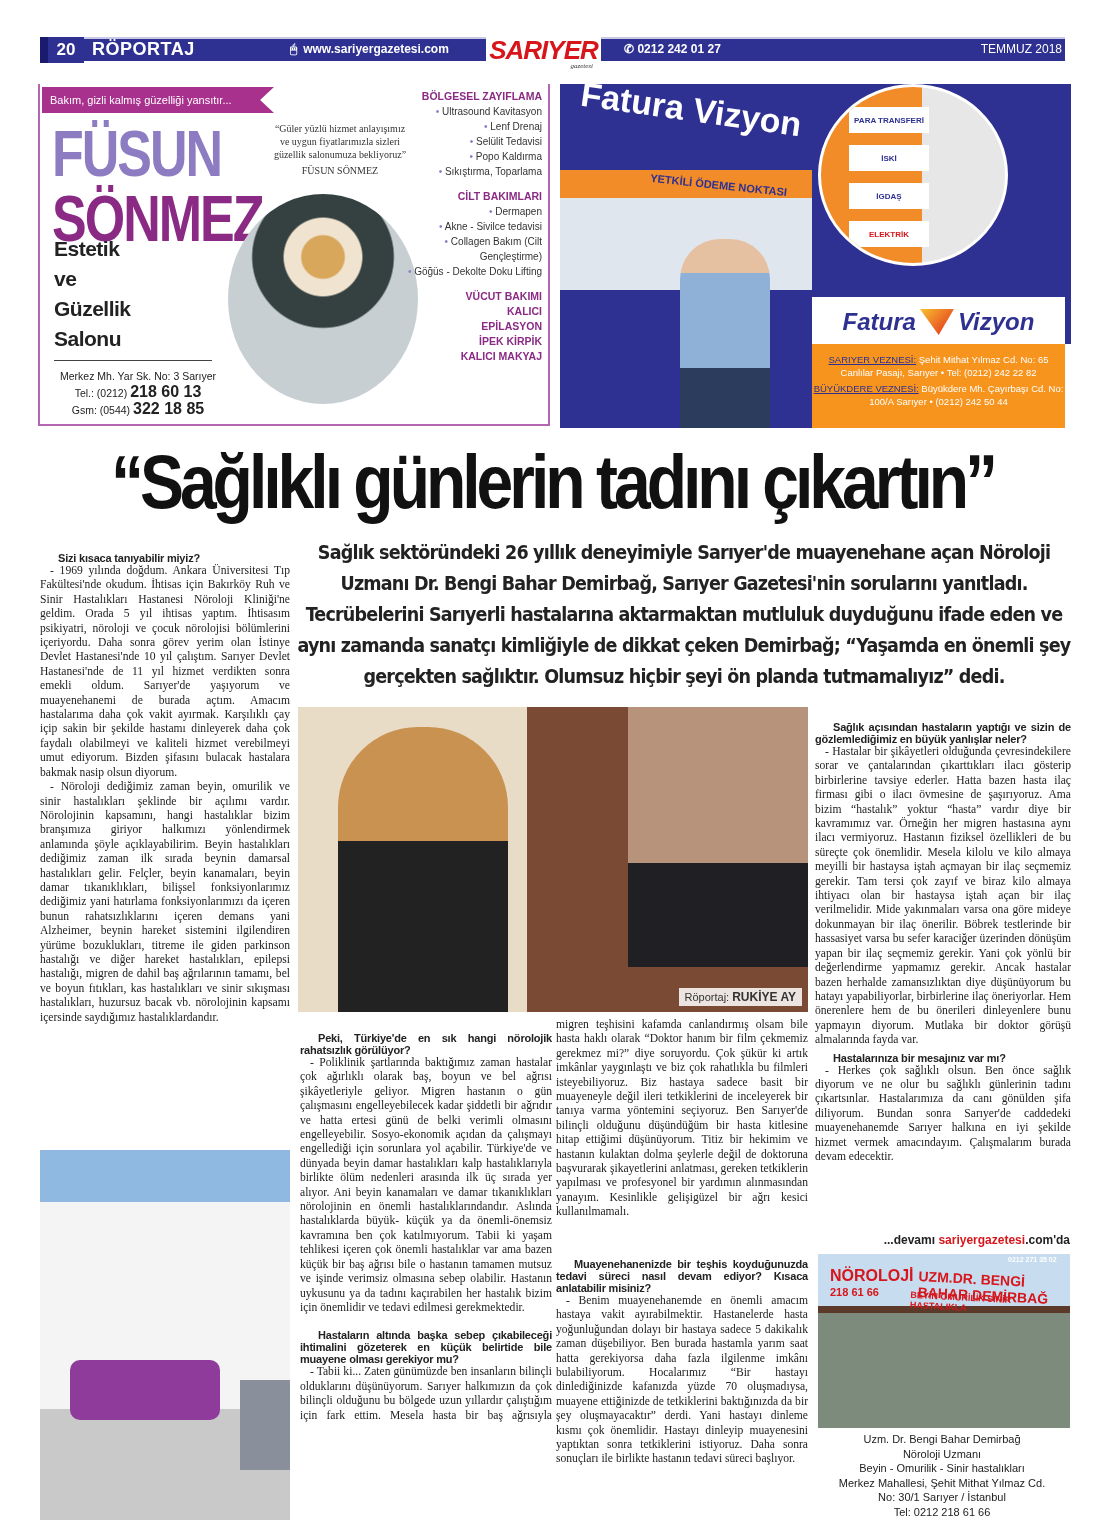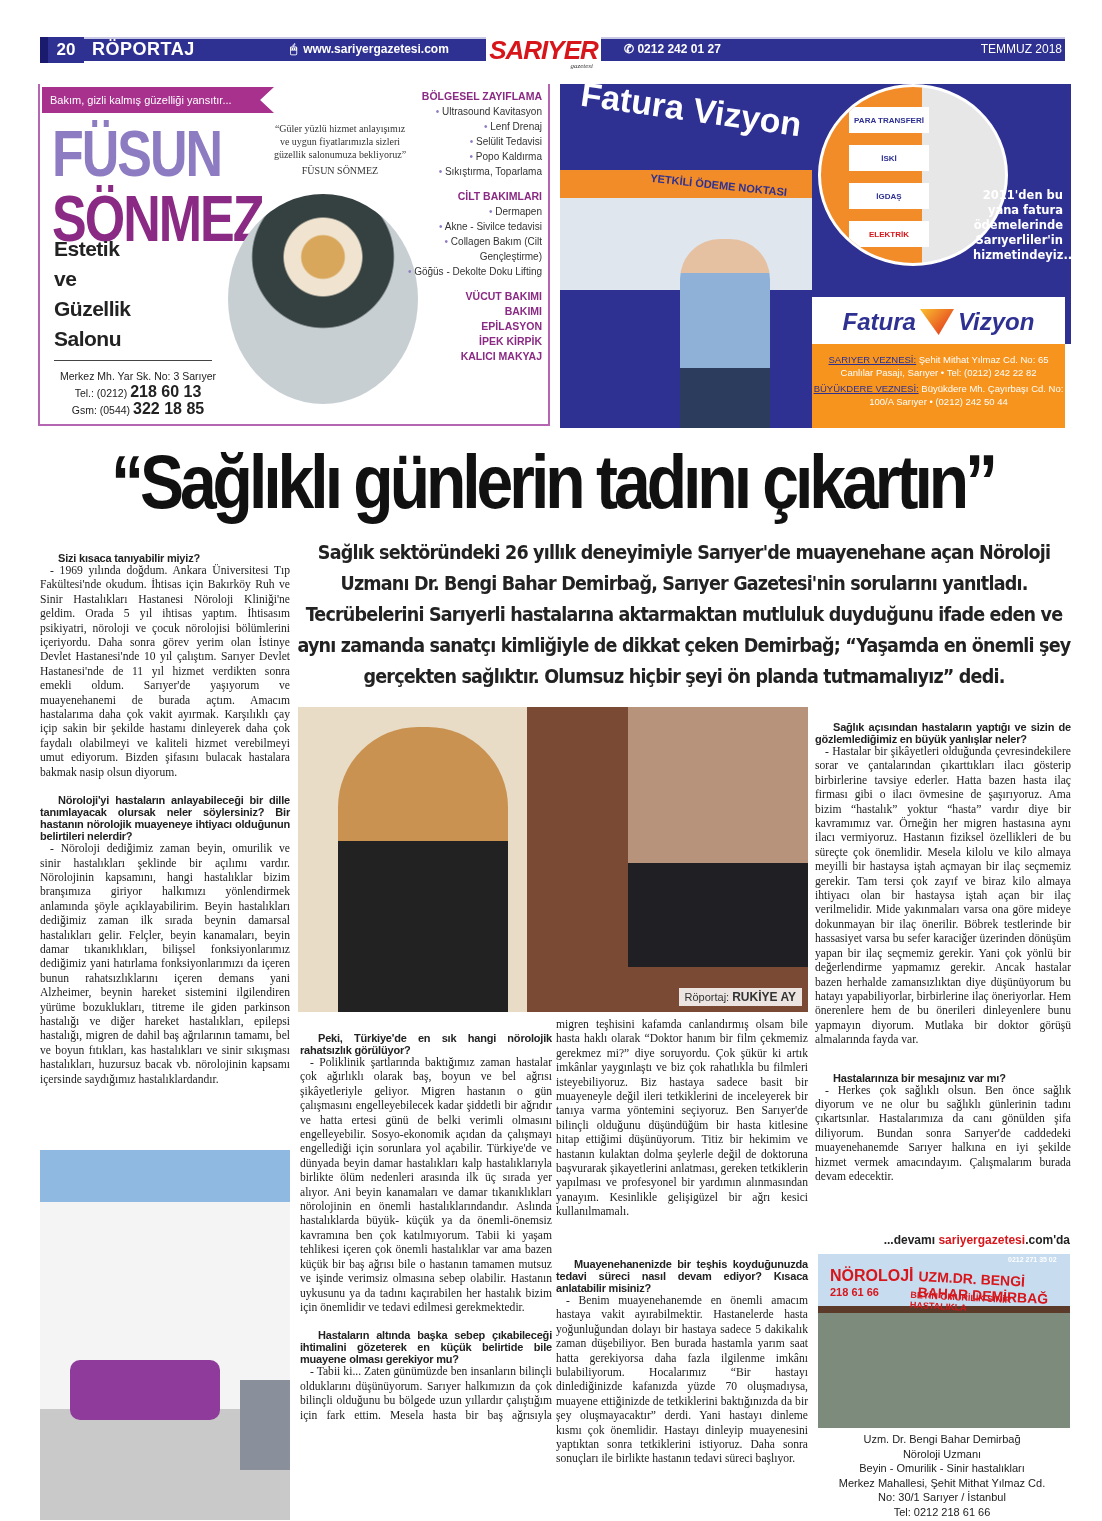--- a/index.html
+++ b/index.html
@@ -117,59 +117,57 @@
     <div><span class="dot">• </span><span>Popo Kaldırma</span></div>
     <div><span class="dot">• </span><span>Sıkıştırma, Toparlama</span></div>
     <div class="gap"></div>
     <div class="h">CİLT BAKIMLARI</div>
     <div><span class="dot">• </span><span>Dermapen</span></div>
     <div><span class="dot">• </span><span>Akne - Sivilce tedavisi</span></div>
     <div><span class="dot">• </span><span>Collagen Bakım (Cilt Gençleştirme)</span></div>
     <div><span class="dot">• </span><span>Göğüs - Dekolte Doku Lifting</span></div>
     <div class="gap"></div>
     <div class="h">VÜCUT BAKIMI</div>
-    <div class="h">BAKIMI</div>
+    <div class="h">KALICI</div>
     <div class="h">EPİLASYON</div>
     <div class="h">İPEK KİRPİK</div>
     <div class="h">KALICI MAKYAJ</div>
   </div>
 </div>
 
 <div id="ad2photo" class="abs">
   <div class="sign">Fatura Vizyon</div>
   <div class="yet">YETKİLİ ÖDEME NOKTASI</div>
   <div class="man"></div>
 </div>
 <div id="ad2right" class="abs">
   <div class="circle">
     <div class="lbl" style="top:20px">PARA TRANSFERİ</div>
     <div class="lbl" style="top:58px">İSKİ</div>
     <div class="lbl" style="top:96px">İGDAŞ</div>
     <div class="lbl" style="top:134px;color:#d7161b">ELEKTRİK</div>
   </div>
-  <div class="slogan">2011'den bu yana fatura ödemelerinde Sarıyerliler'in hizmetindeyiz..</div>
 </div>
 <div id="fvlogo" class="abs">
   <span>Fatura</span>
   <div class="mark"></div>
   <span>Vizyon</span>
 </div>
 <div id="ad2addr" class="abs">
   <div><u>SARIYER VEZNESİ:</u> <span>Şehit Mithat Yılmaz Cd. No: 65 Canlılar Pasajı, Sarıyer • Tel: (0212) 242 22 82</span></div>
   <div style="margin-top:3px"><u>BÜYÜKDERE VEZNESİ:</u> <span>Büyükdere Mh. Çayırbaşı Cd. No: 100/A Sarıyer • (0212) 242 50 44</span></div>
 </div>
 
 <div id="headline" class="abs">“Sağlıklı günlerin tadını çıkartın”</div>
 
 <div id="lead" class="abs">Sağlık sektöründeki 26 yıllık deneyimiyle Sarıyer'de muayenehane açan Nöroloji Uzmanı Dr. Bengi Bahar Demirbağ, Sarıyer Gazetesi'nin sorularını yanıtladı. Tecrübelerini Sarıyerli hastalarına aktarmaktan mutluluk duyduğunu ifade eden ve aynı zamanda sanatçı kimliğiyle de dikkat çeken Demirbağ; “Yaşamda en önemli şey gerçekten sağlıktır. Olumsuz hiçbir şeyi ön planda tutmamalıyız” dedi.</div>
 
 <div class="col" style="left:40px;top:534px;width:250px">
   <div class="q">Sizi kısaca tanıyabilir miyiz?</div>
   <p>- 1969 yılında doğdum. Ankara Üniversitesi Tıp Fakültesi'nde okudum. İhtisas için Bakırköy Ruh ve Sinir Hastalıkları Hastanesi Nöroloji Kliniği'ne geldim. Orada 5 yıl ihtisas yaptım. İhtisasım psikiyatri, nöroloji ve çocuk nörolojisi bölümlerini içeriyordu. Daha sonra görev yerim olan İstinye Devlet Hastanesi'nde 10 yıl çalıştım. Sarıyer Devlet Hastanesi'nde de 11 yıl hizmet verdikten sonra emekli oldum. Sarıyer'de yaşıyorum ve muayenehanemi de burada açtım. Amacım hastalarıma daha çok vakit ayırmak. Karşılıklı çay içip sakin bir şekilde hastamı dinleyerek daha çok faydalı olabilmeyi ve kaliteli hizmet verebilmeyi umut ediyorum.  Bizden şifasını bulacak hastalara bakmak nasip olsun diyorum.</p>
-  <div class="q" style="margin-top:14px">Nöroloji'yi hastaların anlayabileceği bir dille tanımlayacak olursak neler söylersiniz? Bir hastanın nörolojik muayeneye ihtiyacı olduğunun belirtileri nelerdir?</div>
   <p>- Nöroloji dediğimiz zaman beyin, omurilik ve sinir hastalıkları şeklinde bir açılımı vardır. Nörolojinin kapsamını, hangi hastalıklar bizim branşımıza giriyor halkımızı yönlendirmek anlamında şöyle açıklayabilirim. Beyin hastalıkları dediğimiz zaman ilk sırada beynin damarsal hastalıkları gelir. Felçler, beyin kanamaları, beyin damar tıkanıklıkları, bilişsel fonksiyonlarımız dediğimiz yani hatırlama fonksiyonlarımızı da içeren bunun rahatsızlıklarını içeren demans yani Alzheimer, beynin hareket sistemini ilgilendiren yürüme bozuklukları, titreme ile giden parkinson hastalığı ve diğer hareket hastalıkları, epilepsi hastalığı, migren de dahil baş ağrılarının tamamı, bel ve boyun fıtıkları, kas hastalıkları ve sinir sıkışması hastalıkları, huzursuz bacak vb. nörolojinin kapsamı içersinde saydığımız hastalıklardandır.</p>
 </div>
 <div id="roomphoto" class="abs">
   <div class="sofa"></div>
   <div class="sofa2"></div>
 </div>
 
 <div id="mainphoto" class="abs">
   <div class="woman"></div>
   <div class="portrait"></div>
@@ -185,21 +183,21 @@
 
 <div class="col" style="left:556px;top:1018px;width:252px">
   <p style="text-indent:0;height:230px;overflow:hidden;direction:ltr">migren teşhisini kafamda canlandırmış olsam bile hasta haklı olarak “Doktor hanım bir film çekmemiz gerekmez mi?” diye soruyordu. Çok şükür ki artık imkânlar yaygınlaştı ve biz çok rahatlıkla bu filmleri isteyebiliyoruz. Biz hastaya sadece basit bir muayeneyle değil ileri tetkiklerini de inceleyerek bir tanıya varma yöntemini seçiyoruz. Ben Sarıyer'de bilinçli olduğunu düşündüğüm bir hasta kitlesine hitap ettiğimi düşünüyorum. Titiz bir hekimim ve hastanın kulaktan dolma şeylerle değil de doktoruna başvurarak şikayetlerini anlatması, gereken tetkiklerin yapılması ve profesyonel bir yardımın alınmasından yanayım. Kesinlikle gelişigüzel bir ağrı kesici kullanılmamalı.</p>
   <div class="q" style="margin-top:10px">Muayenehanenizde bir teşhis koyduğunuzda tedavi süreci nasıl devam ediyor? Kısaca anlatabilir misiniz?</div>
   <p>- Benim muayenehanemde en önemli amacım hastaya vakit ayırabilmektir. Hastanelerde hasta yoğunluğundan dolayı bir hastaya sadece 5 dakikalık zaman düşebiliyor. Ben burada hastamla yarım saat hatta gerekiyorsa daha fazla ilgilenme imkânı bulabiliyorum. Hocalarımız “Bir hastayı dinlediğinizde kafanızda yüzde 70 oluşmadıysa, muayene ettiğinizde de tetkiklerini baktığınızda da bir şey oluşmayacaktır” derdi. Yani hastayı dinleme kısmı çok önemlidir. Hastayı dinleyip muayenesini yaptıktan sonra tetkiklerini istiyoruz. Daha sonra sonuçları ile birlikte hastanın tedavi süreci başlıyor.</p>
 </div>
 
 <div class="col" style="left:815px;top:703px;width:256px">
   <div class="q">Sağlık açısından hastaların yaptığı ve sizin de gözlemlediğimiz en büyük yanlışlar neler?</div>
   <p>- Hastalar bir şikâyetleri olduğunda çevresindekilere sorar ve çantalarından çıkarttıkları ilacı gösterip birbirlerine tavsiye ederler. Hatta bazen hasta ilaç firması gibi o ilacı övmesine de şaşırıyoruz. Ama bizim “hastalık” yoktur “hasta” vardır diye bir kavramımız var. Örneğin her migren hastasına aynı ilacı vermiyoruz. Hastanın fiziksel özellikleri de bu süreçte çok önemlidir. Mesela kilolu ve kilo almaya meyilli bir hastaysa iştah açmayan bir ilaç seçmemiz gerekir. Tam tersi çok zayıf ve biraz kilo almaya ihtiyacı olan bir hastaysa iştah açan bir ilaç verilmelidir. Mide yakınmaları varsa ona göre mideye dokunmayan bir ilaç önerilir. Böbrek testlerinde bir hassasiyet varsa bu sefer karaciğer üzerinden dönüşüm yapan bir ilaç seçmemiz gerekir. Yani çok yönlü bir değerlendirme yapmamız gerekir. Ancak hastalar bazen herhalde zamansızlıktan diye düşünüyorum bu hatayı yapabiliyorlar, birbirlerine ilaç öneriyorlar. Hem önerenlere hem de bu önerileri dinleyenlere bunu yapmayın diyorum. Mutlaka bir doktor görüşü almalarında fayda var.</p>
-  <div class="q" style="margin-top:24px">Hastalarınıza bir mesajınız var mı?</div>
+  <div class="q" style="margin-top:4px">Hastalarınıza bir mesajınız var mı?</div>
   <p>- Herkes çok sağlıklı olsun. Ben önce sağlık diyorum ve ne olur bu sağlıklı günlerinin tadını çıkartsınlar. Hastalarımıza da canı gönülden şifa diliyorum. Bundan sonra Sarıyer'de caddedeki muayenehanemde Sarıyer halkına en iyi şekilde hizmet vermek amacındayım. Çalışmalarım burada devam edecektir.</p>
 </div>
 <div id="more" class="abs">
   <span>...devamı</span> <span class="red">sariyergazetesi</span><span>.com'da</span>
 </div>
 
 <div id="clinicphoto" class="abs">
   <div class="s4">0212 271 35 02</div>
   <div class="s1">
       <div>NÖROLOJİ</div>

